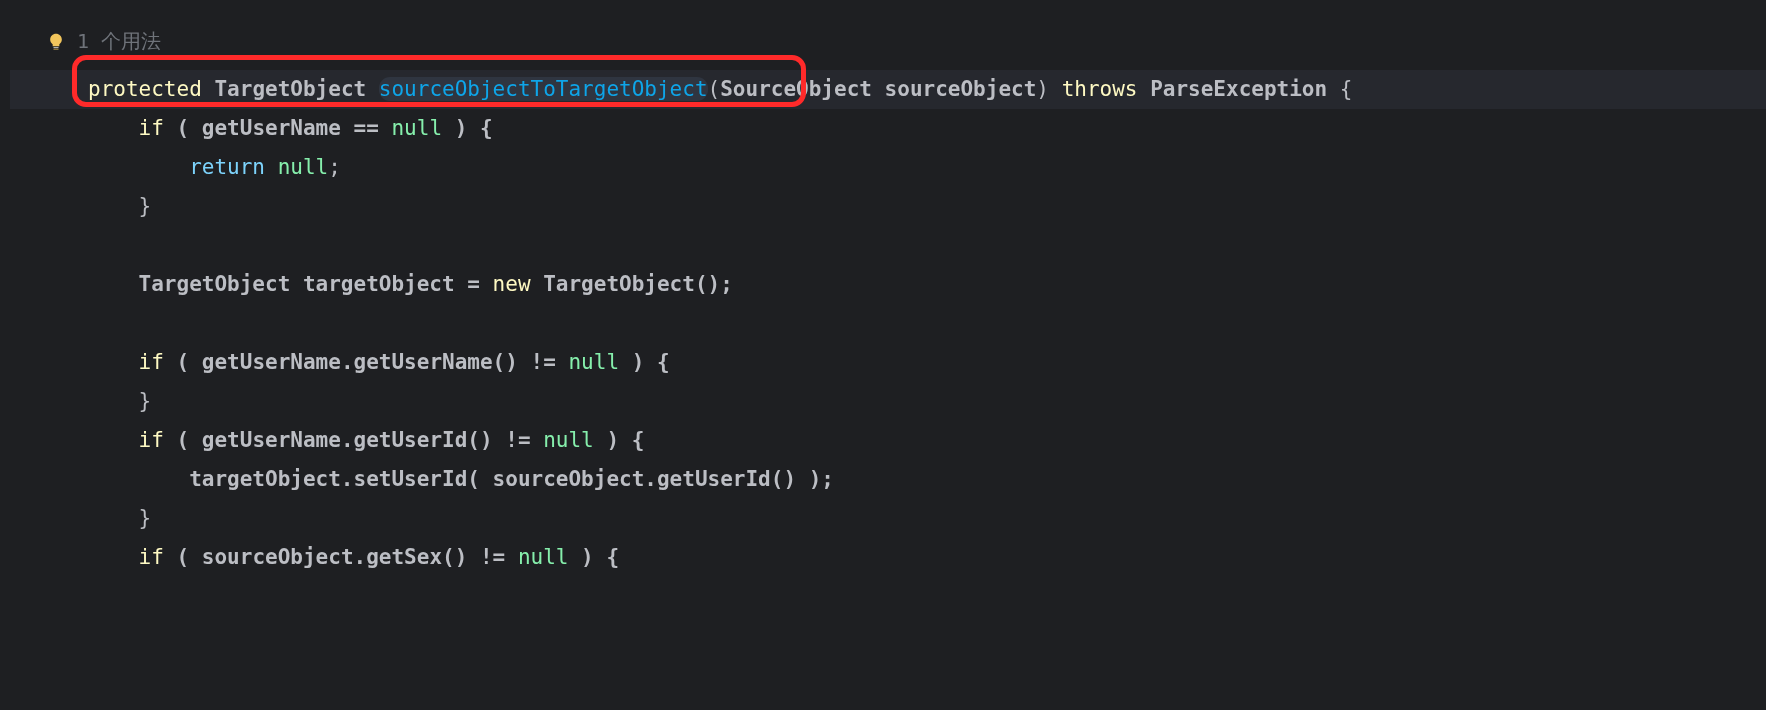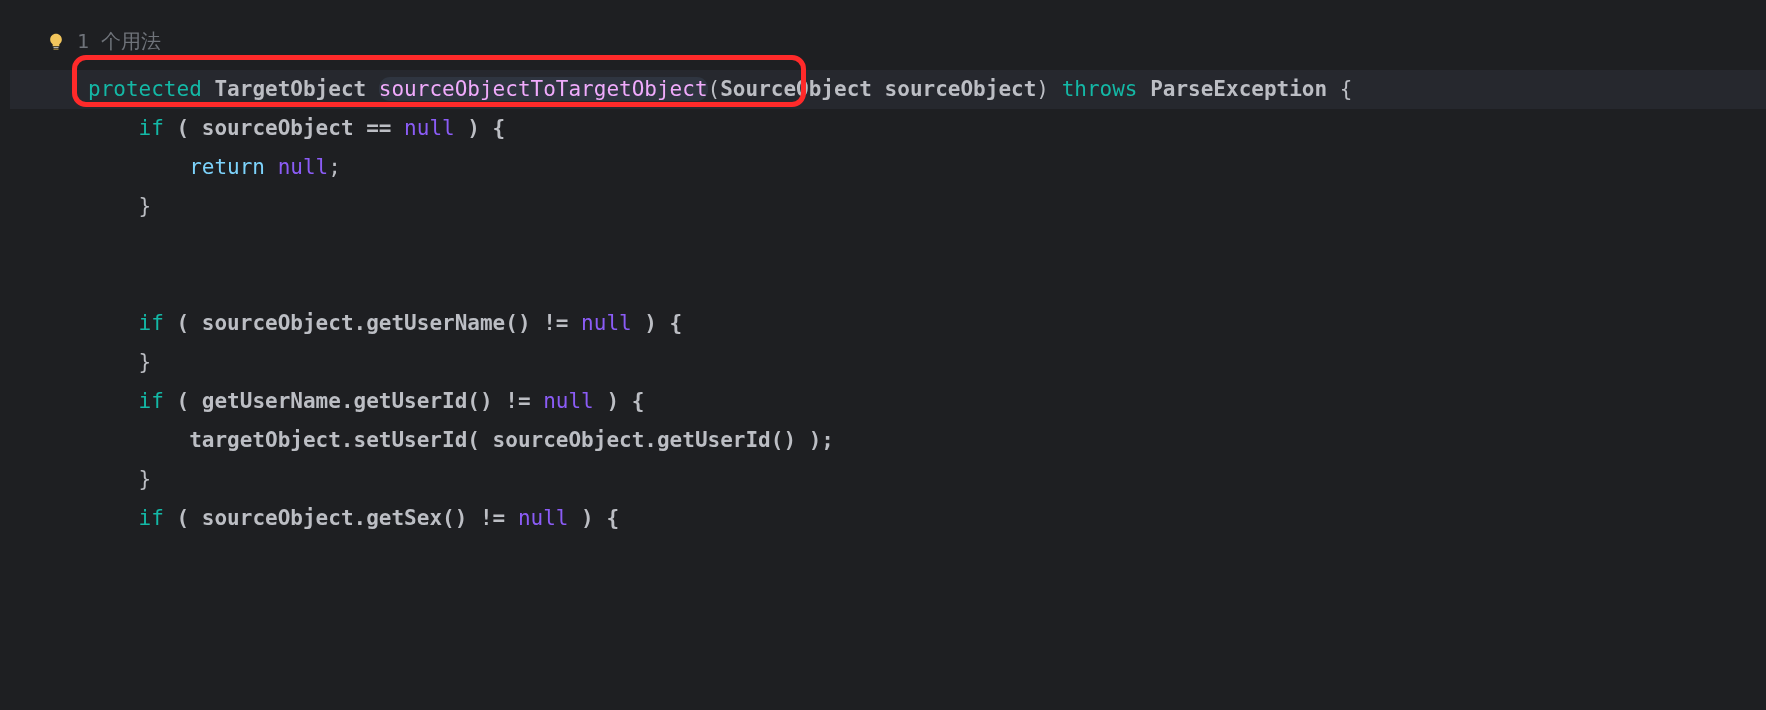--- a/index.html
+++ b/index.html
@@ -54,24 +54,24 @@
       line-height: 39px;
       white-space: pre;
       padding-left: 78px;
     }
     .current-line {
       background: #26282e;
     }
     .highlight-name {
       background: #2f3540;
     }
-    .kw { color: #14b8a6; }
-    .null-kw { color: #8b5cf6; }
+    .kw { color: #fef9c3; }
+    .null-kw { color: #86efac; }
     .return-kw { color: #7dd3fc; }
-    .method-name { color: #f0abfc; border-radius: 11px; }
+    .method-name { color: #0ea5e9; border-radius: 11px; }
     .plain { color: #bcbec4; font-weight: bold; }
     .punct { color: #bcbec4; }
   </style>
 </head>
 <body>
 
 <div class="editor">
   <div class="hint-area">
     <span class="bulb-icon">
       <svg width="20" height="20" viewBox="0 0 24 24" fill="none">
@@ -81,32 +81,33 @@
     </span>
     <span class="usage-text">1 个用法</span>
   </div>
 
   <div class="red-box"></div>
 
   <div style="height:40px"></div>
 
   <div class="line-row current-line"><span class="kw">protected</span><span class="plain"> </span><span class="plain">TargetObject</span><span class="plain"> </span><span class="method-name highlight-name">sourceObjectToTargetObject</span><span class="punct">(</span><span class="plain">SourceObject</span><span class="plain"> </span><span class="plain">sourceObject</span><span class="punct">)</span><span class="plain"> </span><span class="kw">throws</span><span class="plain"> </span><span class="plain">ParseException</span><span class="plain"> </span><span class="punct">{</span></div>
 
-  <div class="line-row"><span class="plain">    </span><span class="kw">if</span><span class="plain"> ( sourceObject == </span><span class="null-kw">null</span><span class="plain"> ) {</span></div>
+  <div class="line-row"><span class="plain">    </span><span class="kw">if</span><span class="plain"> ( getUserName == </span><span class="null-kw">null</span><span class="plain"> ) {</span></div>
 
   <div class="line-row"><span class="plain">        </span><span class="return-kw">return</span><span class="plain"> </span><span class="null-kw">null</span><span class="punct">;</span></div>
 
   <div class="line-row"><span class="plain">    </span><span class="punct">}</span></div>
 
   <div class="line-row"><span class="plain"></span></div>
 
+  <div class="line-row"><span class="plain">    </span><span class="plain">TargetObject</span><span class="plain"> targetObject = </span><span class="kw">new</span><span class="plain"> TargetObject();</span></div>
 
   <div class="line-row"><span class="plain"></span></div>
 
-  <div class="line-row"><span class="plain">    </span><span class="kw">if</span><span class="plain"> ( sourceObject.getUserName() != </span><span class="null-kw">null</span><span class="plain"> ) {</span></div>
+  <div class="line-row"><span class="plain">    </span><span class="kw">if</span><span class="plain"> ( getUserName.getUserName() != </span><span class="null-kw">null</span><span class="plain"> ) {</span></div>
 
 
   <div class="line-row"><span class="plain">    </span><span class="punct">}</span></div>
 
   <div class="line-row"><span class="plain">    </span><span class="kw">if</span><span class="plain"> ( getUserName.getUserId() != </span><span class="null-kw">null</span><span class="plain"> ) {</span></div>
 
   <div class="line-row"><span class="plain">        </span><span class="plain">targetObject.setUserId( sourceObject.getUserId() );</span></div>
 
   <div class="line-row"><span class="plain">    </span><span class="punct">}</span></div>
 

